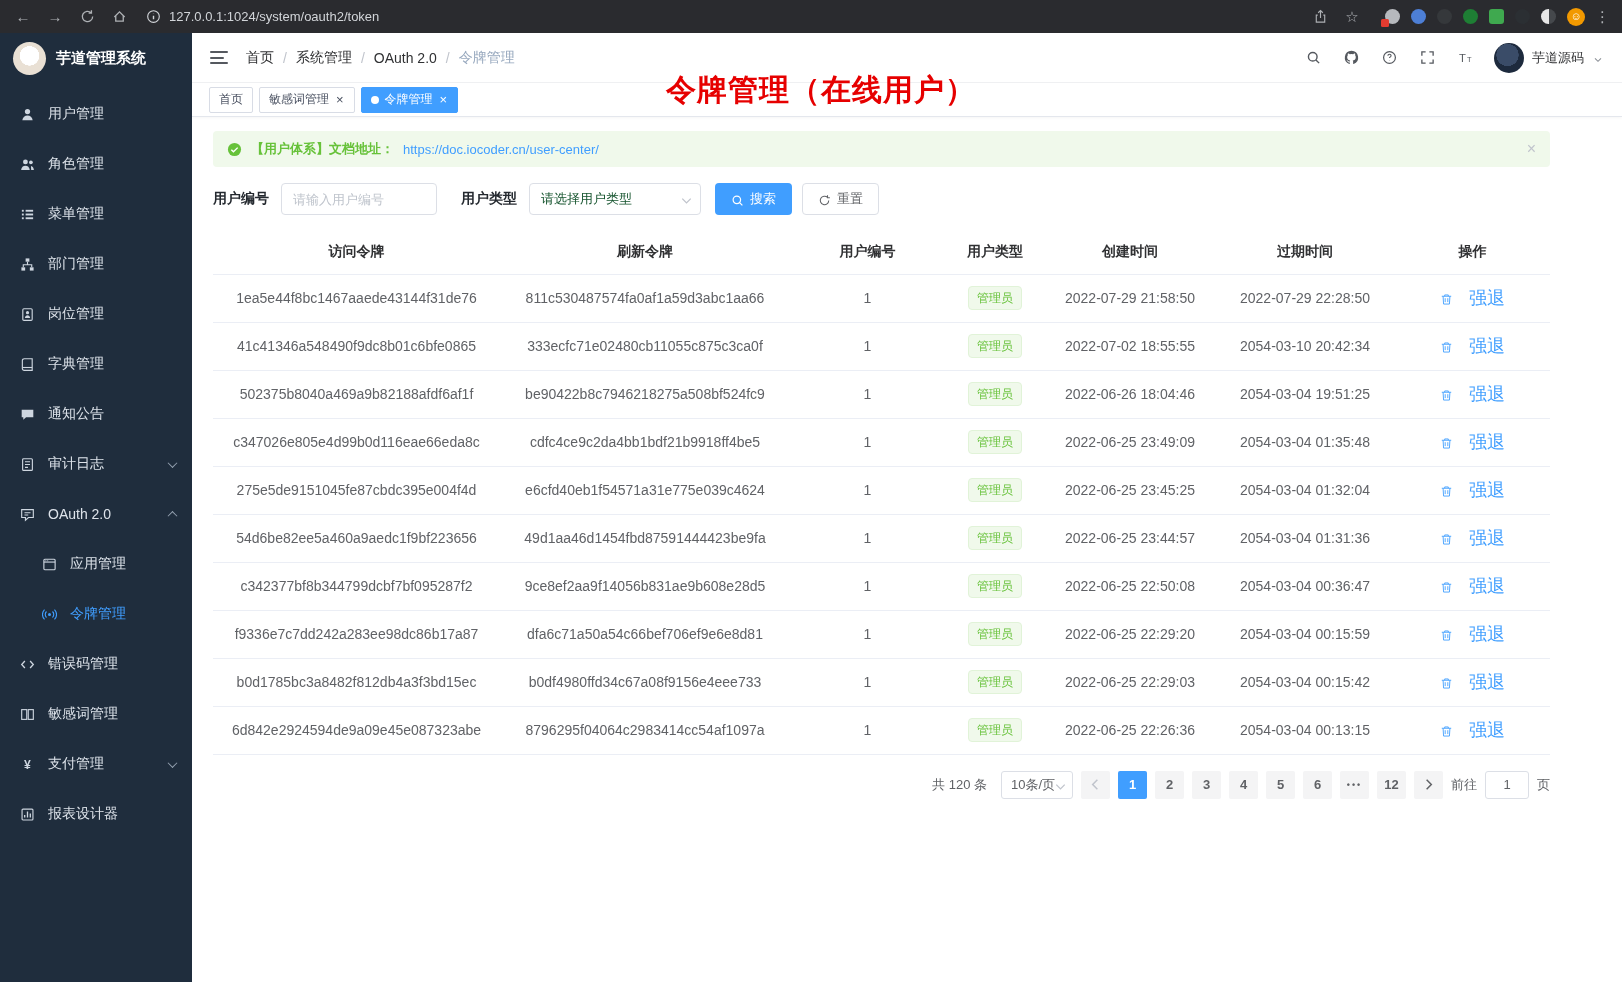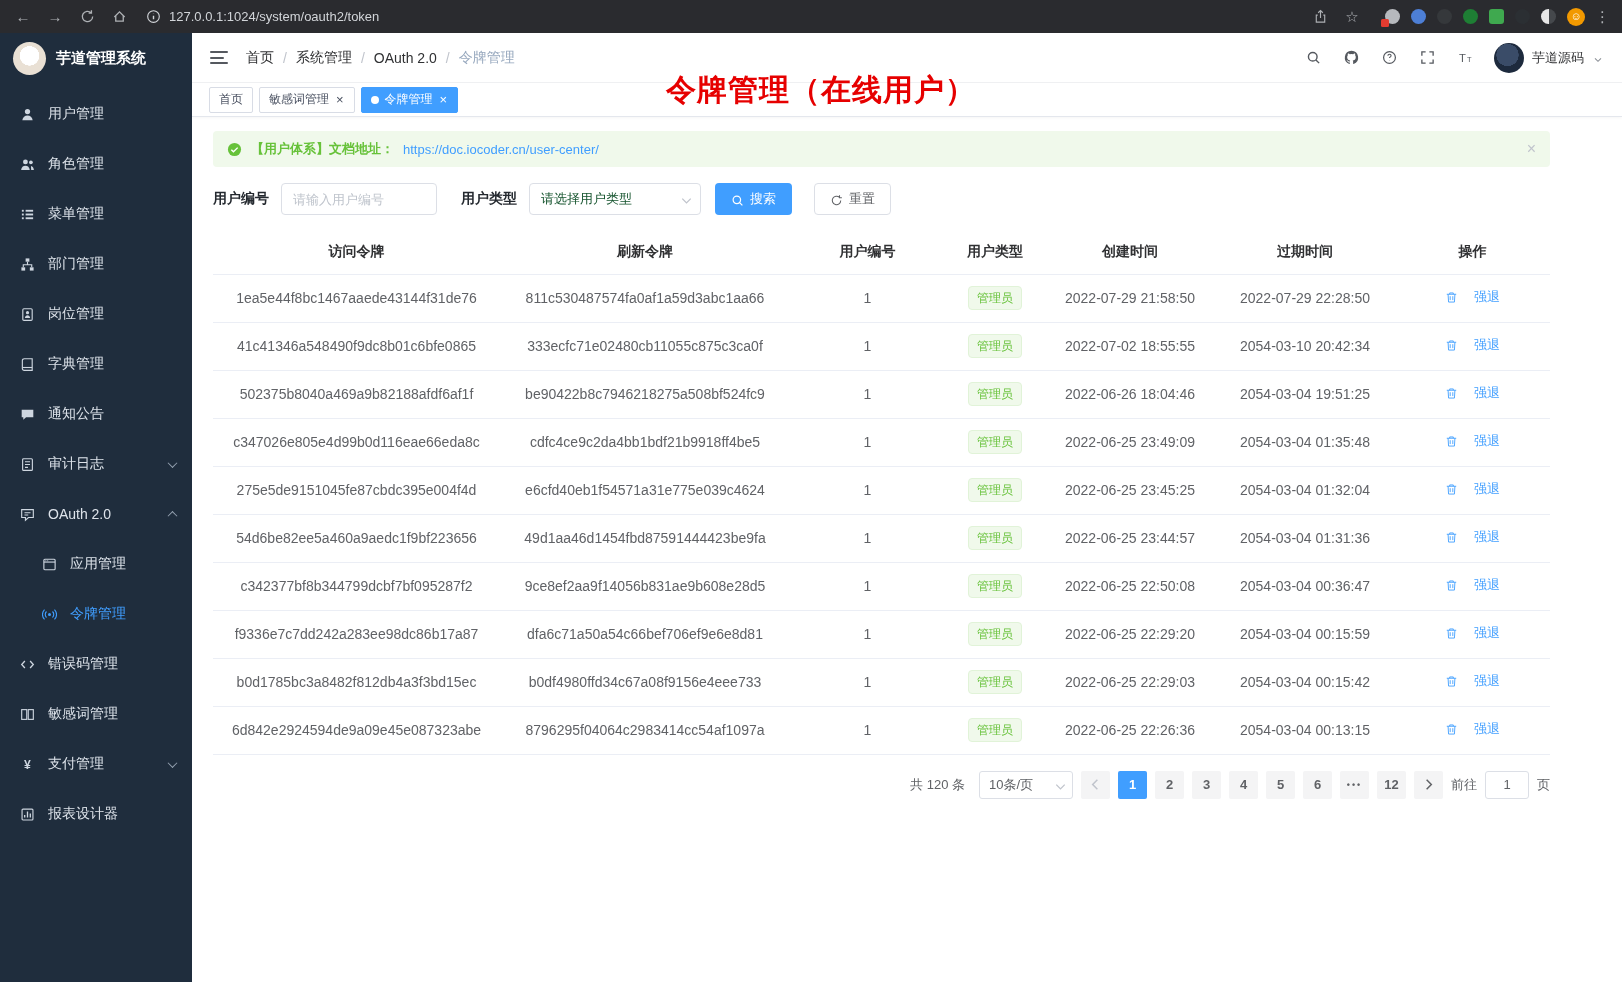--- a/index.html
+++ b/index.html
@@ -94,41 +94,41 @@
   .f-input{width:156px;height:32px;border:1px solid #dcdfe6;border-radius:4px;padding:0 11px;
     font-size:13px;color:#606266;outline:none;font-family:inherit;}
   .f-input::placeholder{color:#bfc4cc;}
   .f-select{width:172px;height:32px;border:1px solid #dcdfe6;border-radius:4px;background:#fff;
     display:flex;align-items:center;padding:0 26px 0 11px;position:relative;font-size:13px;color:#14532d;cursor:pointer;}
   .f-select .sel-chev{position:absolute;right:8px;top:9px;width:13px;height:13px;color:#c0c4cc;}
   .btn{height:32px;border-radius:4px;font-size:13px;display:inline-flex;align-items:center;gap:6px;
     padding:0 15px;cursor:pointer;border:1px solid transparent;font-family:inherit;background:#fff;}
   .btn .icon{width:13px;height:13px;display:inline-flex;}
   .btn.primary{background:var(--accent);color:#fff;margin-left:14px;}
-  .btn.plain{border-color:#dcdfe6;color:#606266;margin-left:22px;}
+  .btn.plain{border-color:#dcdfe6;color:#606266;margin-left:10px;}
 
   table{width:100%;border-collapse:collapse;table-layout:fixed;margin-top:16px;}
   th{height:43px;font-size:14px;font-weight:700;color:#303133;border-bottom:1px solid #ebeef5;text-align:center;}
   td{height:48px;font-size:14px;color:#606266;border-bottom:1px solid #ebeef5;text-align:center;
     overflow:hidden;text-overflow:ellipsis;white-space:nowrap;}
   th:nth-child(1),td:nth-child(1){width:287px;}
   th:nth-child(2),td:nth-child(2){width:290px;}
   th:nth-child(3),td:nth-child(3){width:155px;}
   th:nth-child(4),td:nth-child(4){width:100px;}
   th:nth-child(5),td:nth-child(5){width:170px;}
   th:nth-child(6),td:nth-child(6){width:180px;}
   .badge{display:inline-block;background:#f0f9eb;border:1px solid #e1f3d8;color:var(--success);
     font-size:12px;line-height:1;padding:5px 8px;border-radius:4px;}
-  .action{color:var(--accent);display:inline-flex;align-items:center;gap:16px;font-size:13px;cursor:pointer;}
+  .action{color:var(--accent);display:inline-flex;align-items:center;gap:16px;font-size:18px;cursor:pointer;}
   .action .icon{width:13px;height:13px;display:inline-flex;}
 
   .pagination{display:flex;align-items:center;justify-content:flex-end;gap:8px;margin-top:16px;
     font-size:13px;color:#606266;}
   .pg-total{margin-right:6px;color:#606266;}
-  .pg-size{width:94px;height:28px;border:1px solid #dcdfe6;border-radius:3px;display:flex;align-items:center;
+  .pg-size{width:72px;height:28px;border:1px solid #dcdfe6;border-radius:3px;display:flex;align-items:center;
     padding:0 22px 0 9px;position:relative;cursor:pointer;white-space:nowrap;}
   .pg-size .sel-chev{position:absolute;right:6px;top:7px;width:13px;height:13px;color:#c0c4cc;}
   .pg-btn{min-width:29px;height:28px;background:#f4f4f5;border-radius:2px;display:inline-flex;
     align-items:center;justify-content:center;padding:0 4px;font-weight:600;color:#606266;cursor:pointer;}
   .pg-btn svg{display:block;}
   .pg-btn.active{background:var(--accent);color:#fff;}
   .pg-btn.nav.disabled{color:#c0c4cc;}
   .pg-btn.ellipsis{font-size:9px;letter-spacing:2px;font-weight:700;}
   .pg-goto-label{margin-left:0;}
   .pg-goto-input{width:44px;height:28px;border:1px solid #dcdfe6;border-radius:3px;text-align:center;

